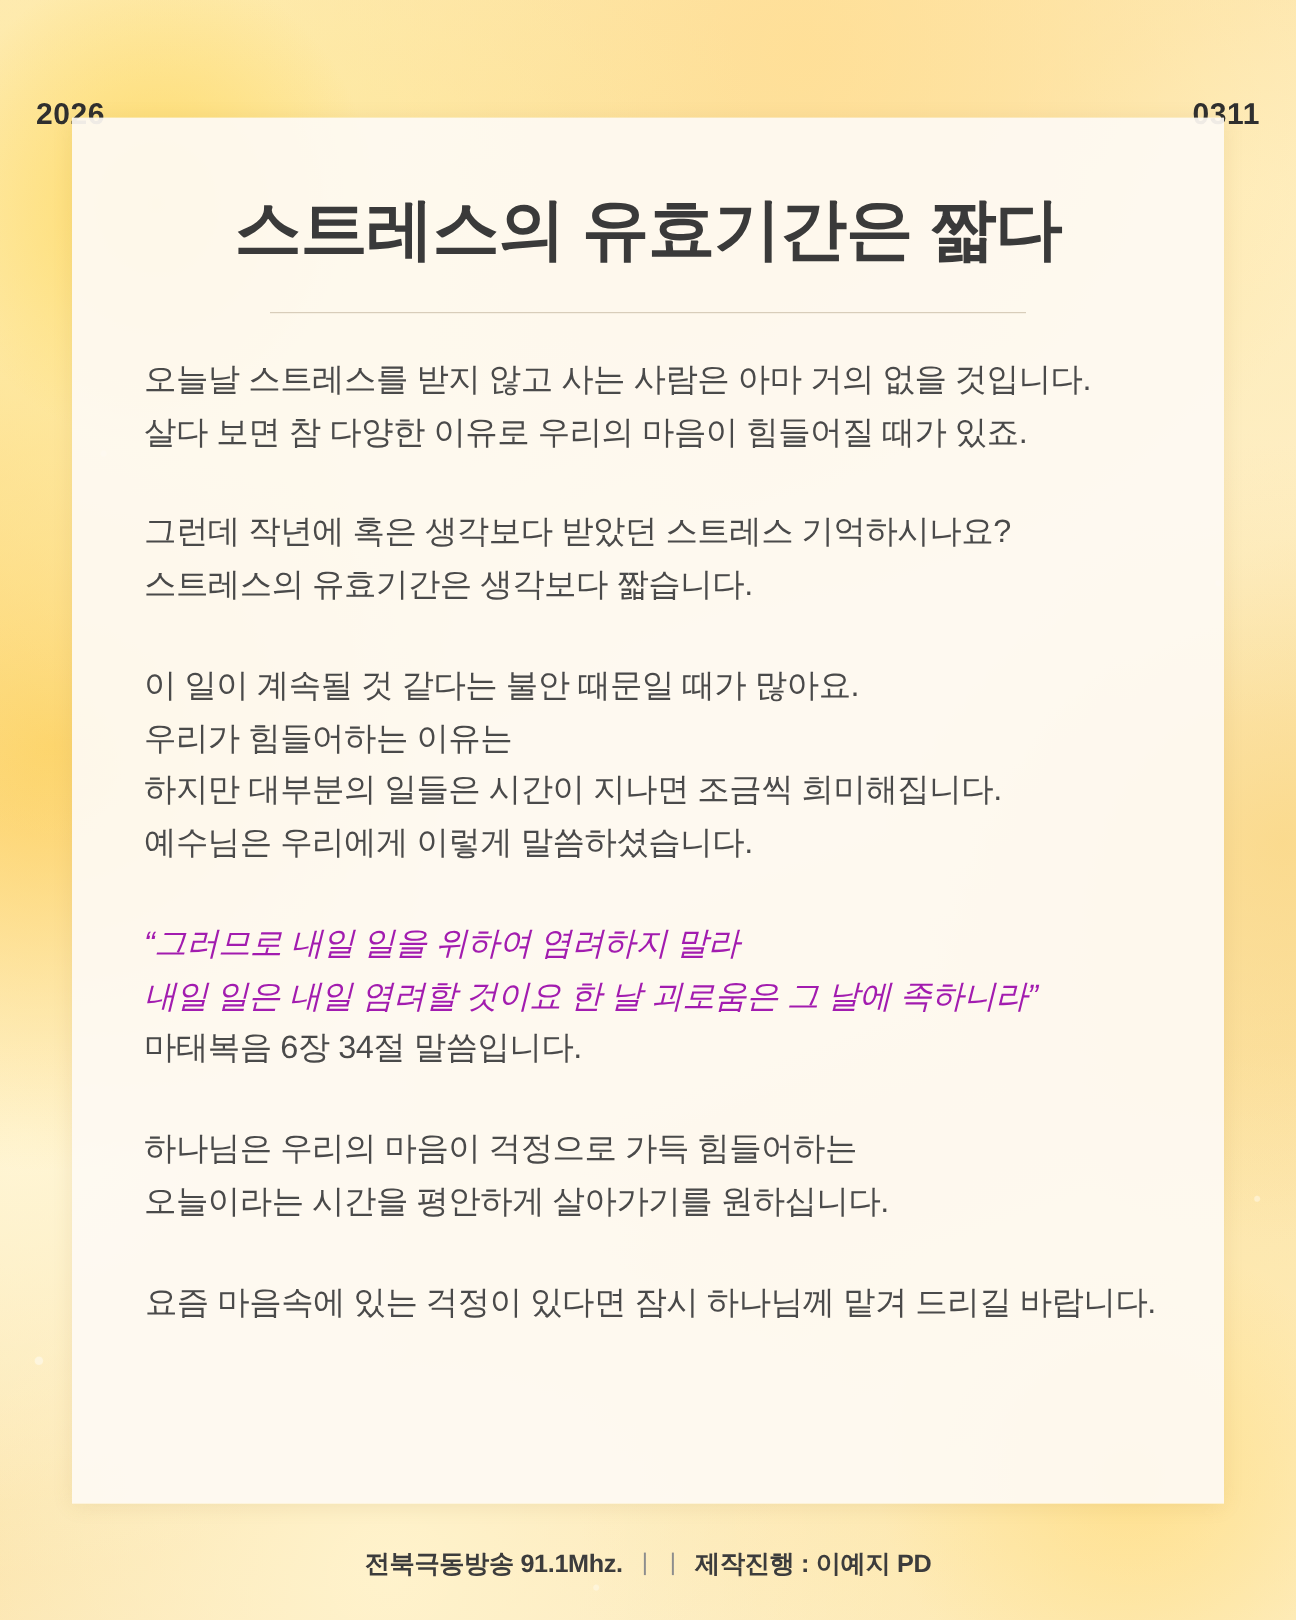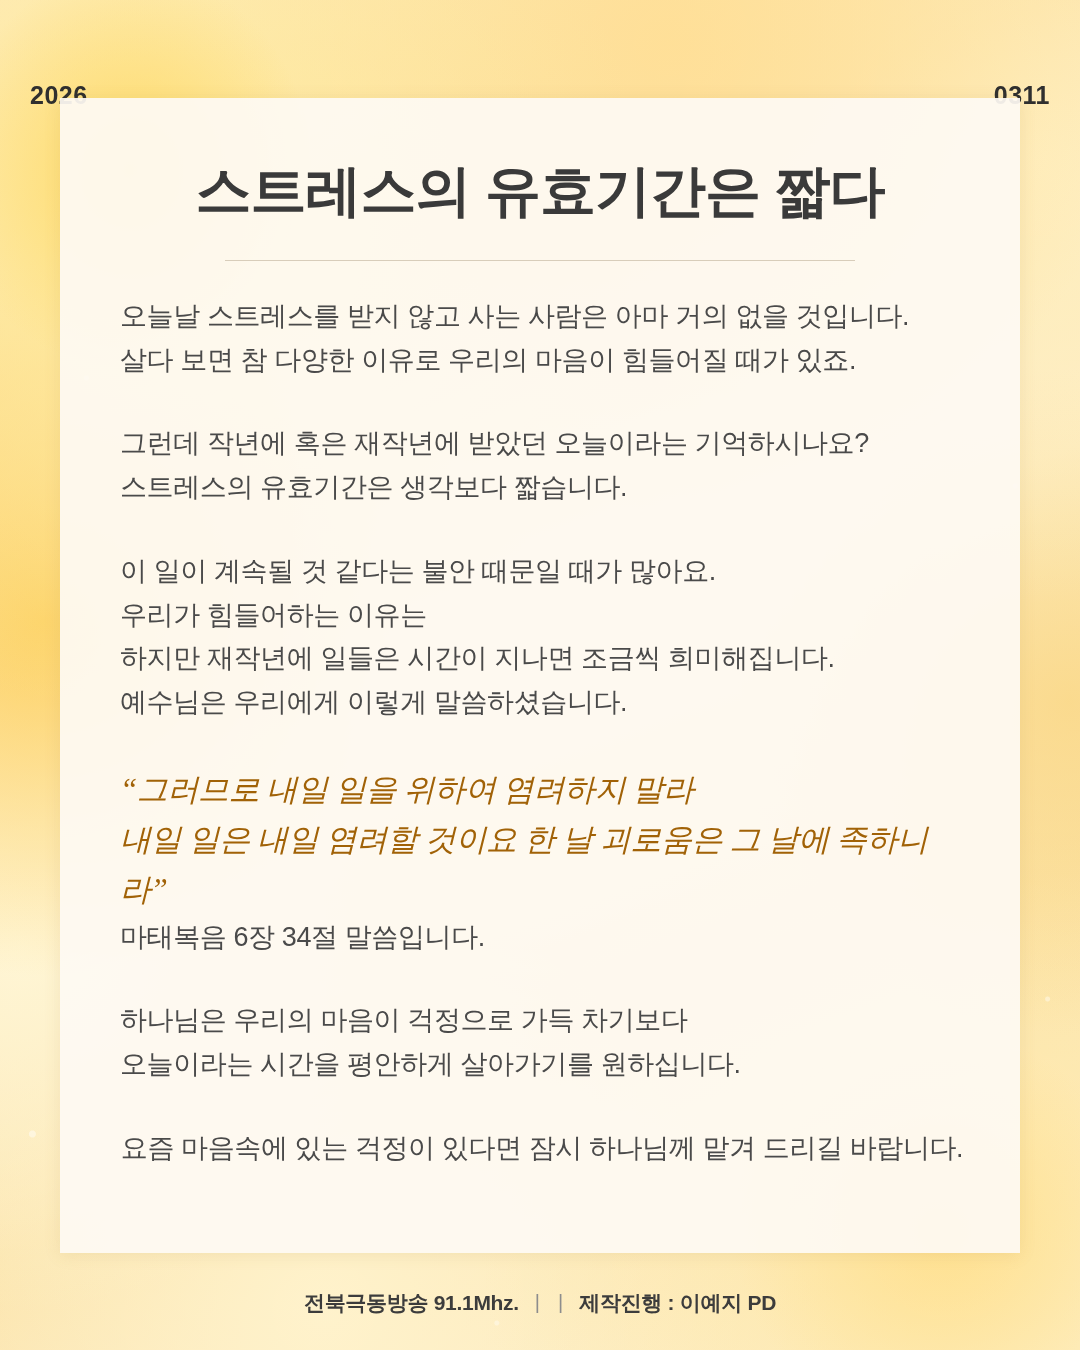--- a/index.html
+++ b/index.html
@@ -118,23 +118,23 @@
     font-size: 27px;
     line-height: 1.62;
     color: #4a4a4a;
     margin: 0 0 40px 0;
     letter-spacing: -0.4px;
   }
   .para:last-child { margin-bottom: 0; text-align: center; }
   .para .line { display: block; }
   .para.quote .line.italic {
     font-style: italic;
-    font-family: Liberation Serif, serif;
-    font-size: 31px;
-    color: #a16207;
+    font-family: Liberation Sans, sans-serif;
+    font-size: 27px;
+    color: #a21caf;
   }
 
   .footer {
     position: absolute;
     left: 0; right: 0;
     bottom: 0;
     height: 95px;
     display: flex;
     align-items: center;
     justify-content: center;
@@ -167,36 +167,36 @@
 
   <div class="card">
     <h1 class="title">스트레스의 유효기간은 짧다</h1>
     <div class="divider"></div>
     <div class="body" id="body-container">
         <div class="para">
           <span class="line">오늘날 스트레스를 받지 않고 사는 사람은 아마 거의 없을 것입니다.</span>
           <span class="line">살다 보면 참 다양한 이유로 우리의 마음이 힘들어질 때가 있죠.</span>
         </div>
         <div class="para">
-          <span class="line">그런데 작년에 혹은 재작년에 받았던 오늘이라는 기억하시나요?</span>
+          <span class="line">그런데 작년에 혹은 생각보다 받았던 스트레스 기억하시나요?</span>
           <span class="line">스트레스의 유효기간은 생각보다 짧습니다.</span>
         </div>
         <div class="para">
           <span class="line">이 일이 계속될 것 같다는 불안 때문일 때가 많아요.</span>
           <span class="line">우리가 힘들어하는 이유는</span>
-          <span class="line">하지만 재작년에 일들은 시간이 지나면 조금씩 희미해집니다.</span>
+          <span class="line">하지만 대부분의 일들은 시간이 지나면 조금씩 희미해집니다.</span>
           <span class="line">예수님은 우리에게 이렇게 말씀하셨습니다.</span>
         </div>
         <div class="para quote">
           <span class="line italic">“그러므로 내일 일을 위하여 염려하지 말라</span>
           <span class="line italic">내일 일은 내일 염려할 것이요 한 날 괴로움은 그 날에 족하니라”</span>
           <span class="line">마태복음 6장 34절 말씀입니다.</span>
         </div>
         <div class="para">
-          <span class="line">하나님은 우리의 마음이 걱정으로 가득 차기보다</span>
+          <span class="line">하나님은 우리의 마음이 걱정으로 가득 힘들어하는</span>
           <span class="line">오늘이라는 시간을 평안하게 살아가기를 원하십니다.</span>
         </div>
         <div class="para">
           <span class="line">요즘 마음속에 있는 걱정이 있다면 잠시 하나님께 맡겨 드리길 바랍니다.</span>
         </div>
       </div>
   </div>
 
   <div class="footer">
     <span class="item">전북극동방송 91.1Mhz.</span>

